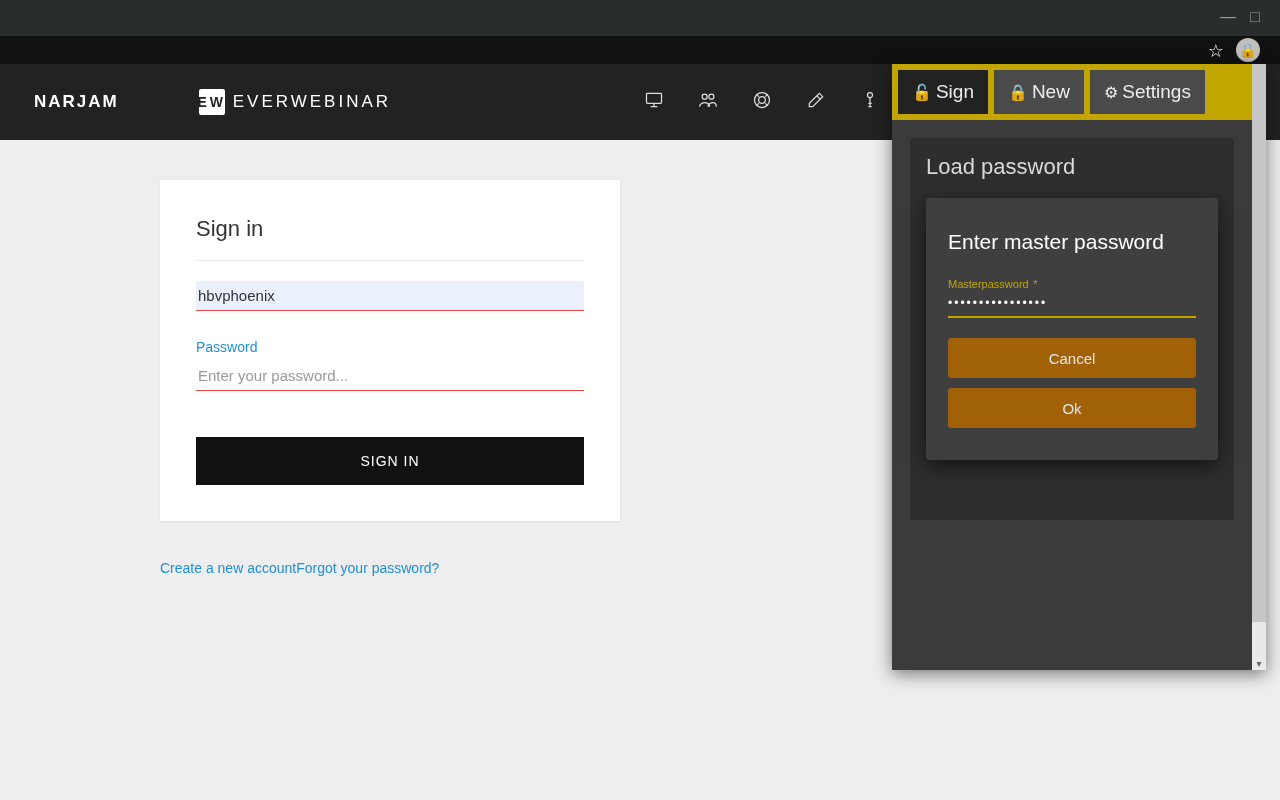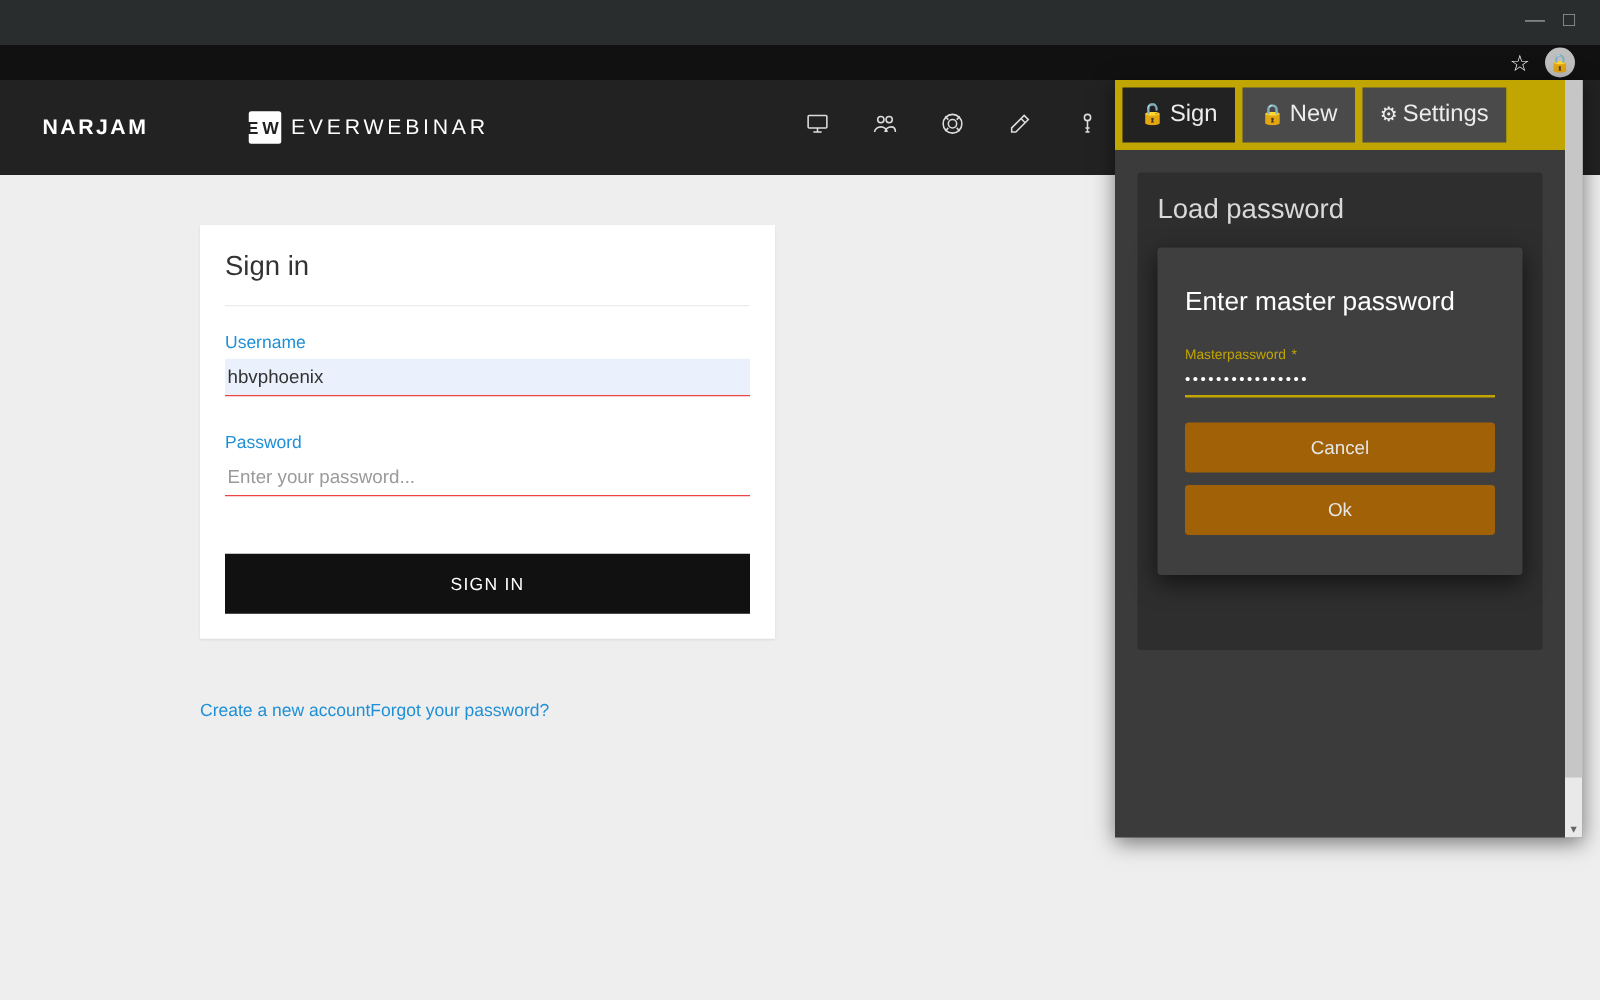--- a/index.html
+++ b/index.html
@@ -22,21 +22,21 @@
 .brand-left { color:#fff; font-weight:700; letter-spacing:2px; margin-left:0; font-size:17px;padding-left:34px; }
 .brand-mid { display:flex; align-items:center; margin-left:80px; color:#fff; font-size:17px; letter-spacing:3px; font-weight:500; }
 .brand-mid .ew { width:26px; height:26px; background:#fff; color:#222; font-size:14px; font-weight:700; display:flex; align-items:center; justify-content:center; margin-right:8px; border-radius:2px; }
 .header-icons { position:absolute; right:400px; top:64px; height:76px; display:flex; align-items:center; gap:34px; color:#ddd; }
 .header-icons span { font-size:20px; cursor:pointer; }
 
 
 .page { position:absolute; left:0; top:140px; width:1280px; height:660px; background:#eee; }
 
 
-.card { position:absolute; left:160px; top:40px; width:460px; background:#fff; padding:20px; box-shadow:0 1px 2px rgba(0,0,0,.08); }
+.card { position:absolute; left:160px; top:40px; width:460px; background:#fff; padding:36px; box-shadow:0 1px 2px rgba(0,0,0,.08); }
 .card h2 { font-size:22px; font-weight:400; color:#333; margin-bottom:18px; }
 .card hr { border:none; border-top:1px solid #ececec; margin-bottom:20px; }
 .fld-label { font-size:14px; color:#1f8fd6; margin-bottom:6px; display:block; }
 .fld-input { width:100%; border:none; font-size:15px; padding:6px 2px; outline:none; }
 .fld-input.filled { background:#eaf1fd; color:#333; }
 .fld-wrap { border-bottom:1px solid #ef4444; margin-bottom:28px; }
 .fld-input::placeholder { color:#9a9a9a; }
 .signin-btn { width:100%; height:48px; background:#111; color:#fff; border:none; font-size:14px; letter-spacing:1px; cursor:pointer; }
 
 .links-row { position:absolute; left:160px; top:420px; width:460px; display:flex; justify-content:flex-start; font-size:14px; }
@@ -117,21 +117,20 @@
         <path d="M12 9v11M10 16h4M10 20h4"></path>
       </svg>
   </span>
 </div>
 
 <div class="page">
 
   <div class="card">
     <h2>Sign in</h2>
     <hr>
-    <label class="fld-label">Username</label>
     <div class="fld-wrap">
       <input class="fld-input filled" type="text" value="hbvphoenix" style="">
     </div>
     <label class="fld-label">Password</label>
     <div class="fld-wrap">
       <input class="fld-input" type="password" placeholder="Enter your password..." style="">
     </div>
     <div style="height:18px"></div>
     <button class="signin-btn">SIGN IN</button>
   </div>

